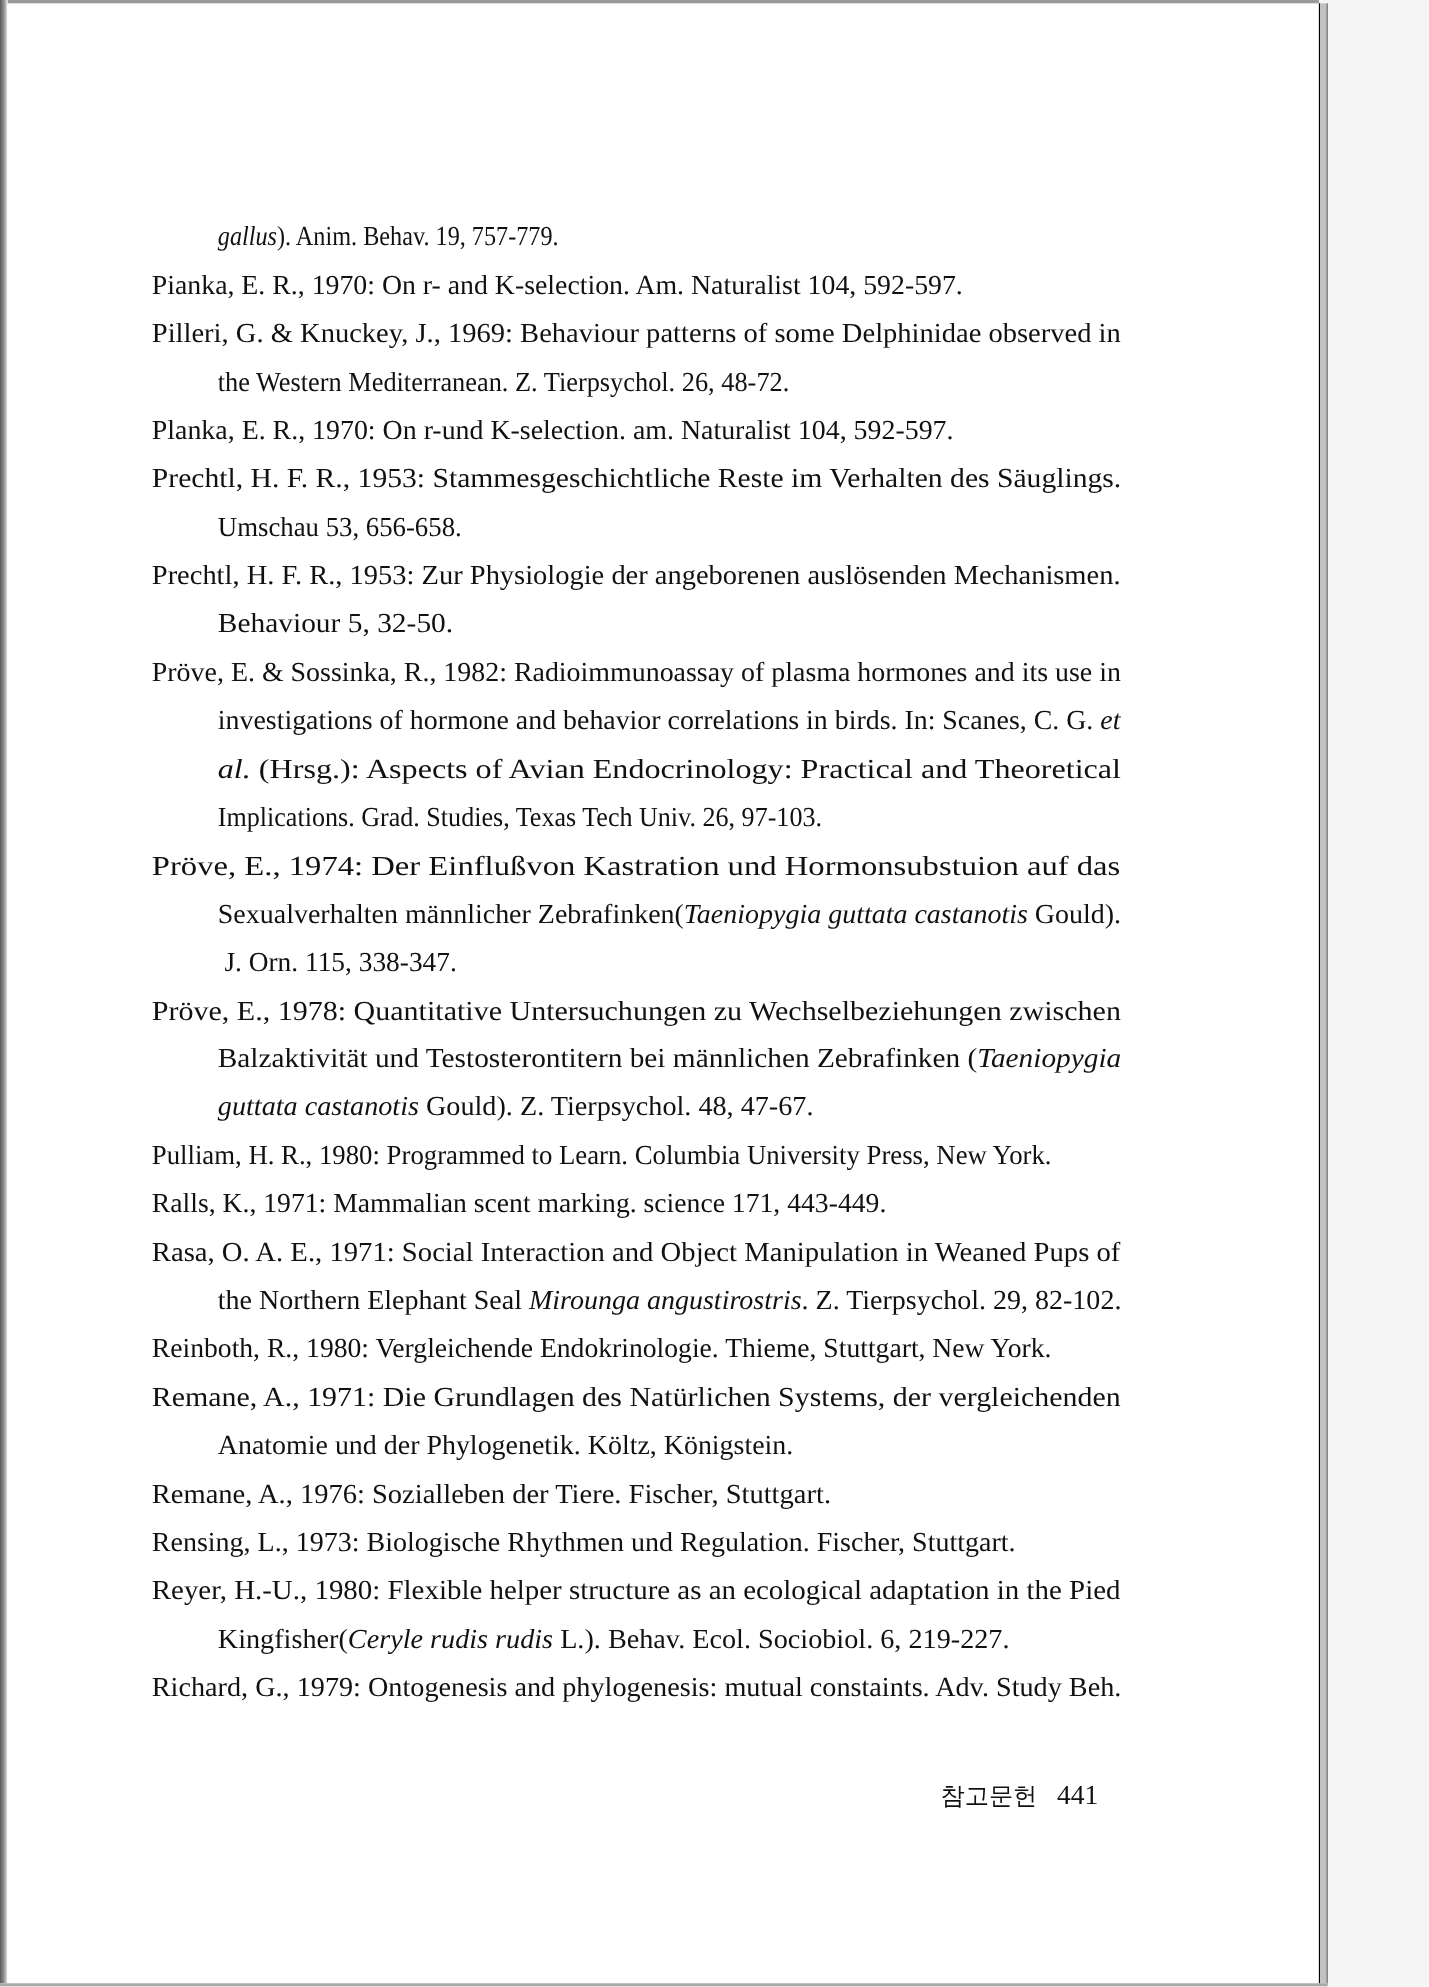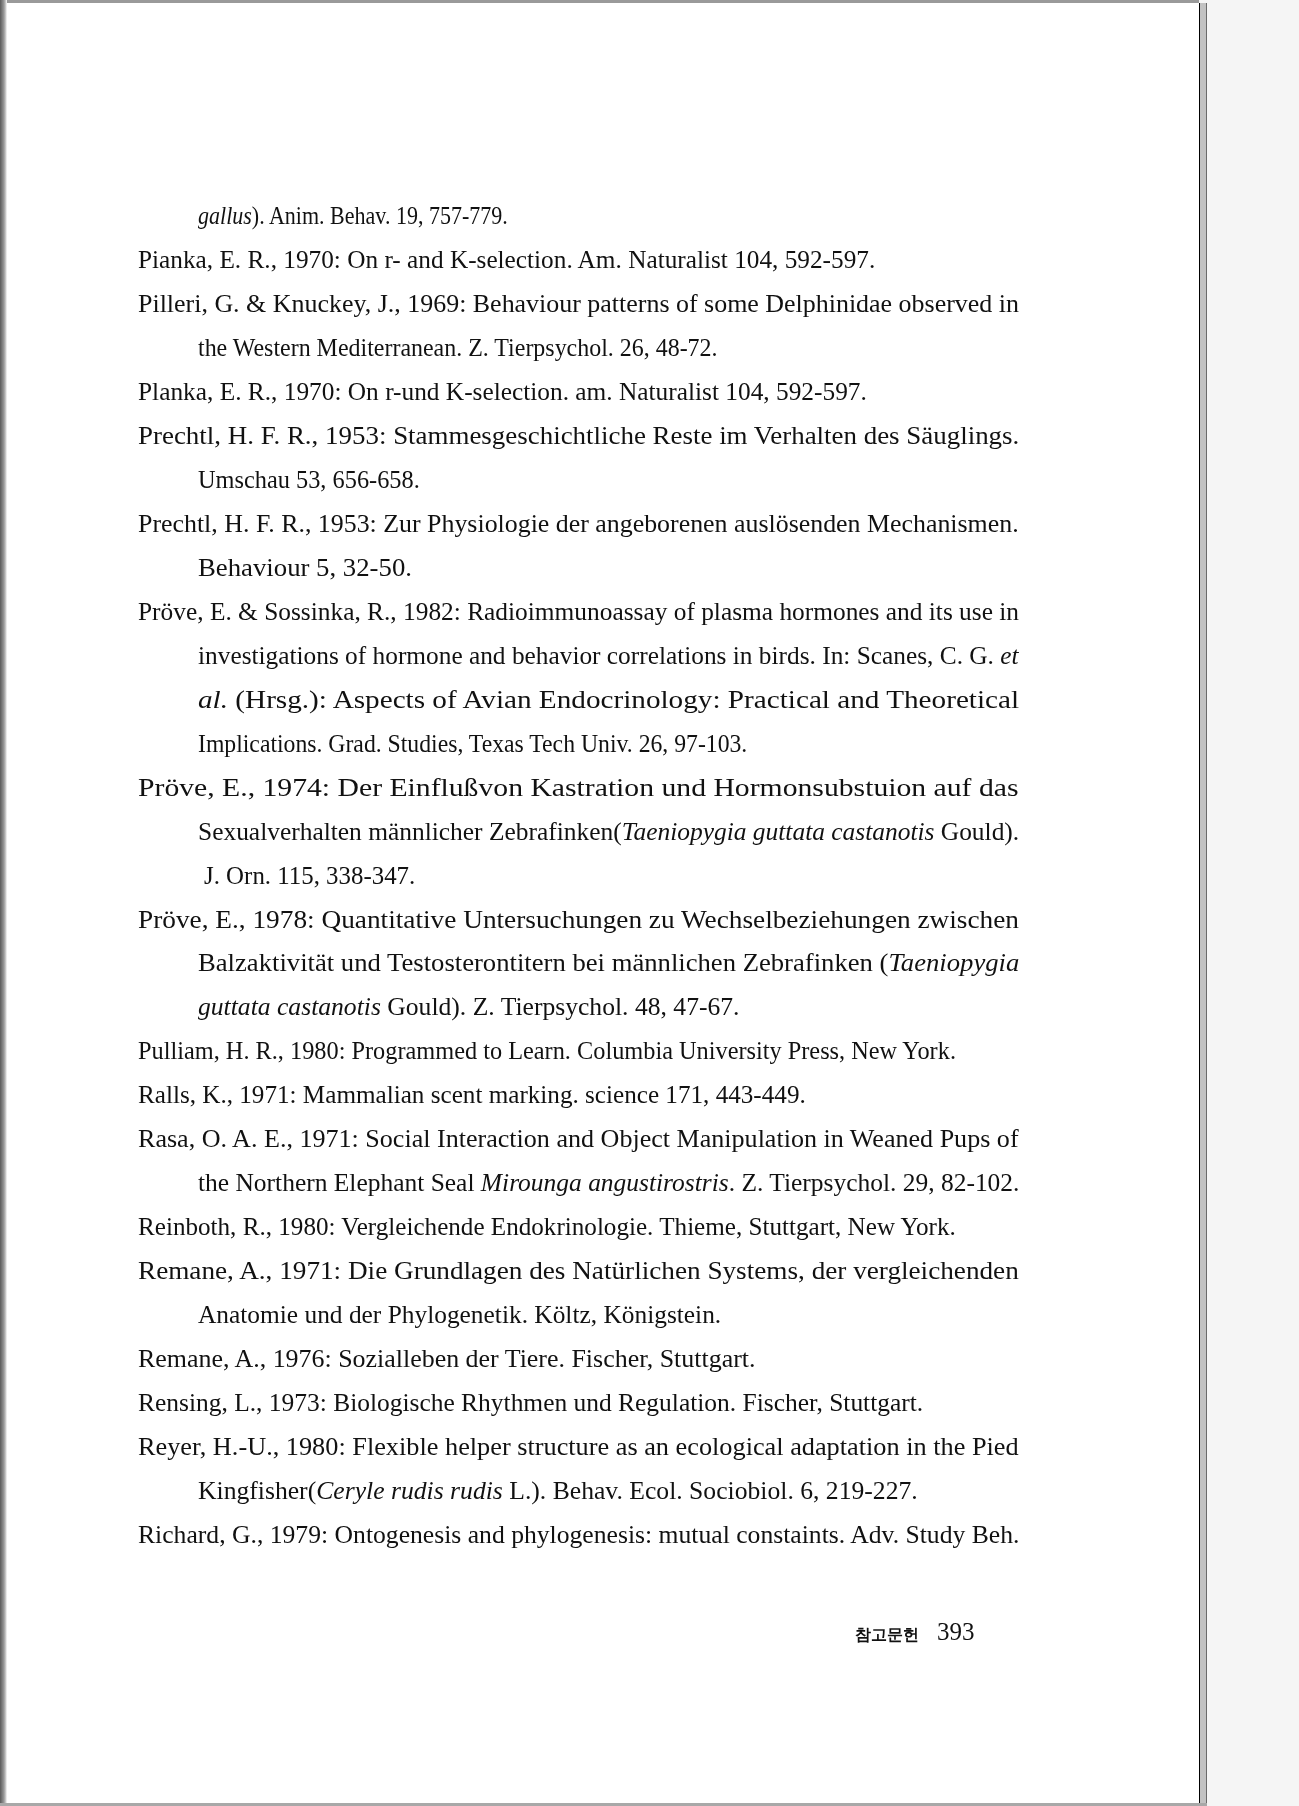--- a/index.html
+++ b/index.html
@@ -37,21 +37,21 @@
     line-height: 30px;
     color: #111111;
     white-space: nowrap;
     transform-origin: left top;
   }
   .line i { font-style: italic; }
   .footer {
     position: absolute; left: 855px; top: 1618px;
     font-size: 25px; color: #111; white-space: nowrap;
   }
-  .footer .ko { font-family: "DejaVu Sans", sans-serif; font-size: 16px; font-weight: bold; letter-spacing: 0px; }
+  .footer .ko { font-family: "DejaVu Sans", sans-serif; font-size: 22px; font-weight: normal; letter-spacing: 0px; }
   .footer .num { margin-left: 18px; }
 </style>
 </head>
 <body>
 
 <div class="page-frame">
   <div class="page"></div>
   <div class="left-edge"></div>
   <div class="right-edge"></div>
   <div class="bottom-edge"></div>
@@ -85,14 +85,14 @@
     <div class="line" style="left: 138px; top: 1256px; transform: scaleX(1.0877);"><span>Remane, A., 1971: Die Grundlagen des Natürlichen Systems, der vergleichenden</span></div>
     <div class="line" style="left: 198px; top: 1300px; transform: scaleX(1.0155);"><span>Anatomie und der Phylogenetik. Költz, Königstein.</span></div>
     <div class="line" style="left: 138px; top: 1344px; transform: scaleX(1.037);"><span>Remane, A., 1976: Sozialleben der Tiere. Fischer, Stuttgart.</span></div>
     <div class="line" style="left: 138px; top: 1388px; transform: scaleX(1.0182);"><span>Rensing, L., 1973: Biologische Rhythmen und Regulation. Fischer, Stuttgart.</span></div>
     <div class="line" style="left: 138px; top: 1432px; transform: scaleX(1.0513);"><span>Reyer, H.-U., 1980: Flexible helper structure as an ecological adaptation in the Pied</span></div>
     <div class="line" style="left: 198px; top: 1476px; transform: scaleX(1.0256);"><span>Kingfisher(</span><i>Ceryle rudis rudis</i><span> L.). Behav. Ecol. Sociobiol. 6, 219-227.</span></div>
     <div class="line" style="left: 138px; top: 1520px; transform: scaleX(1.0256);"><span>Richard, G., 1979: Ontogenesis and phylogenesis: mutual constaints. Adv. Study Beh.</span></div>
   </div>
 
 <div class="footer">
-  <span class="ko">참고문헌</span><span class="num">393</span>
+  <span class="ko">참고문헌</span><span class="num">441</span>
 </div>
 
 </body></html>

